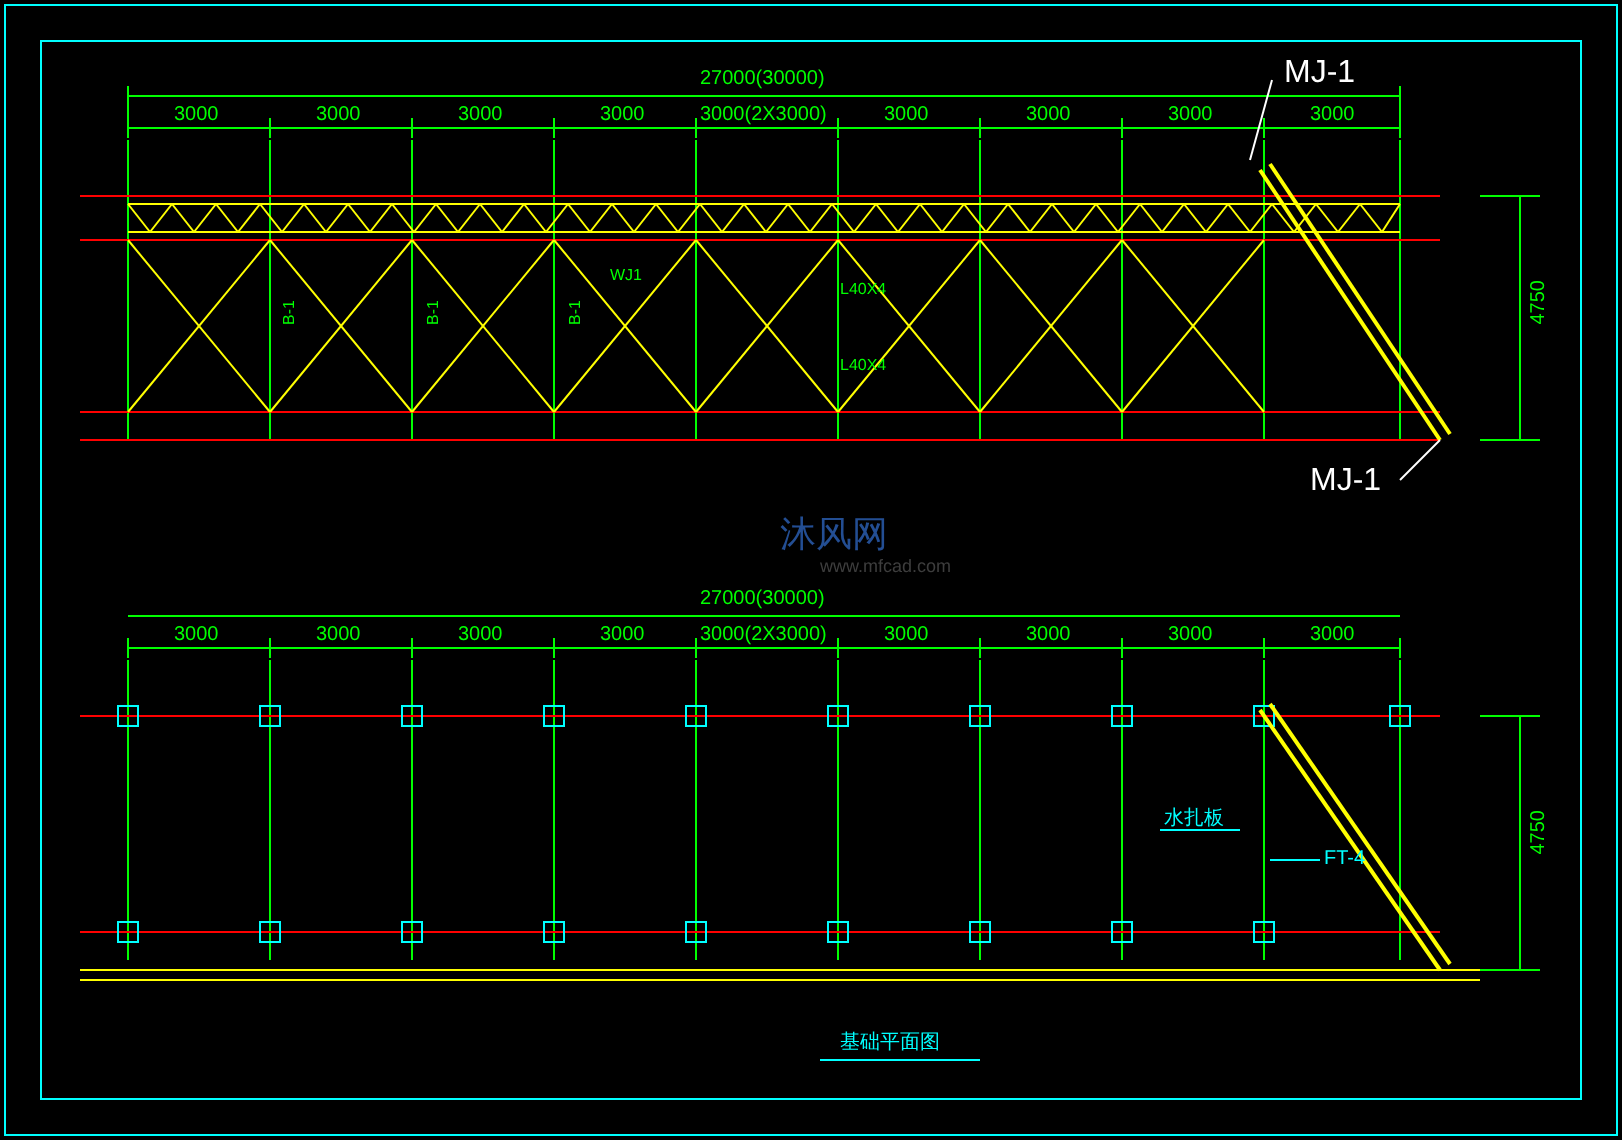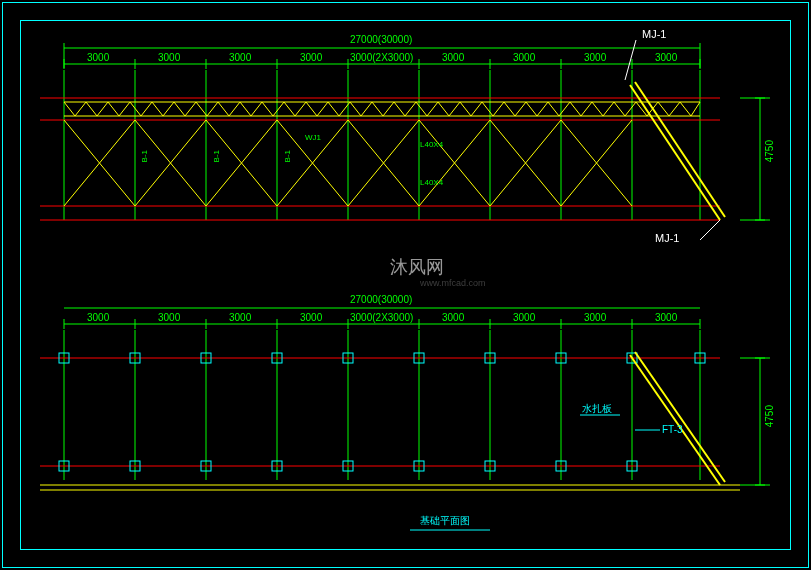--- a/index.html
+++ b/index.html
@@ -4,23 +4,23 @@
 <style>
 *{margin:0;padding:0;box-sizing:border-box}
 body{background:#000;font-family:Arial,sans-serif;overflow:hidden;width:811px;height:570px;position:relative}
 .frame{position:absolute;border:1px solid #0ff}
 .frame-outer{left:2px;top:2px;width:807px;height:566px}
 .frame-inner{left:20px;top:20px;width:771px;height:530px}
 .cad{position:absolute;left:20px;top:20px;width:647px;height:530px}
 .dim-text{position:absolute;color:#0f0;font-size:10px;white-space:nowrap}
 .dim-text-sm{position:absolute;color:#0f0;font-size:8px;white-space:nowrap}
 .label-cyan{position:absolute;color:#0ff;font-size:10px;white-space:nowrap}
-.label-white{position:absolute;color:#fff;font-size:11px;white-space:nowrap}
+.label-white{position:absolute;color:#fff;font-size:16px;white-space:nowrap}
 .title{position:absolute;color:#0ff;font-size:10px;white-space:nowrap}
-.watermark{position:absolute;color:#ffffff;font-size:18px;opacity:0.6;white-space:nowrap}
+.watermark{position:absolute;color:#3b82f6;font-size:18px;opacity:0.6;white-space:nowrap}
 .watermark-sm{position:absolute;color:#666;font-size:9px;opacity:0.6}
 svg{position:absolute;left:0;top:0}
 .vert{writing-mode:vertical-rl;transform:rotate(180deg)}
 </style>
 </head>
 <body>
 
 <div class="frame frame-outer"></div>
 <div class="frame frame-inner"></div>
 
@@ -285,22 +285,22 @@
 <div class="dim-text" style="left:209px;top:292px">3000</div>
 <div class="dim-text" style="left:280px;top:292px">3000</div>
 <div class="dim-text" style="left:330px;top:292px">3000(2X3000)</div>
 <div class="dim-text" style="left:422px;top:292px">3000</div>
 <div class="dim-text" style="left:493px;top:292px">3000</div>
 <div class="dim-text" style="left:564px;top:292px">3000</div>
 <div class="dim-text" style="left:635px;top:292px">3000</div>
 
 <div class="dim-text vert" style="left:744px;top:385px">4750</div>
 
-<div class="label-cyan" style="left:642px;top:404px">FT-3</div>
+<div class="label-cyan" style="left:642px;top:404px">FT-4</div>
 
 <div class="label-cyan" style="left:562px;top:382px">水扎板</div>
 
 <div class="title" style="left:400px;top:494px">基础平面图</div>
 
 <div class="watermark" style="left:370px;top:235px">沐风网</div>
-<div class="watermark-sm" style="left:400px;top:258px">www.mfcad.com</div>
+<div class="watermark-sm" style="left:390px;top:258px">www.mfcad.com</div>
 
 </div>
 
 </body></html>

